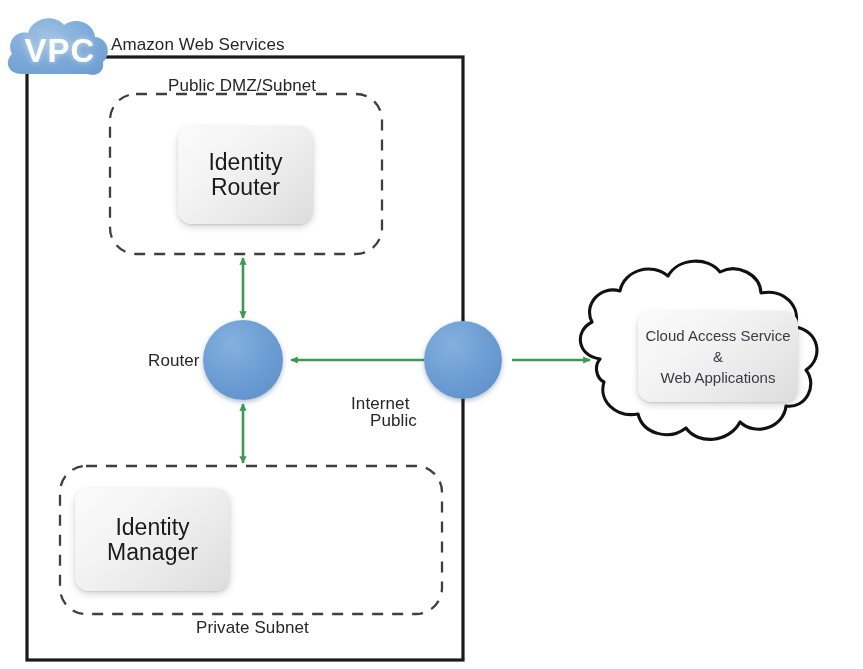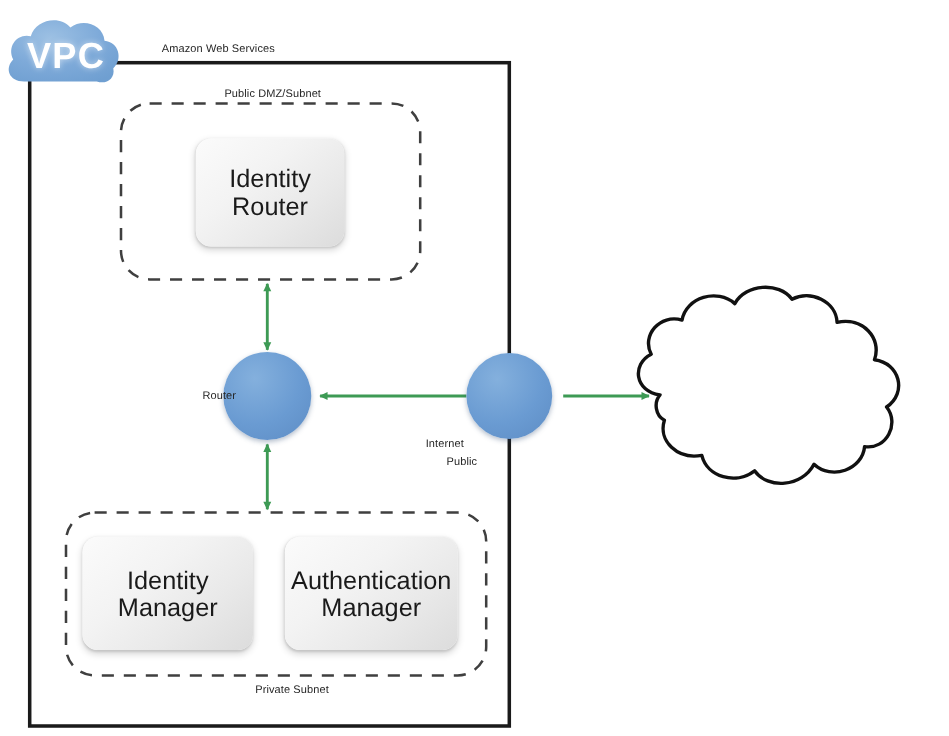--- a/index.html
+++ b/index.html
@@ -22,25 +22,24 @@
     left: 0;
     top: 0;
     width: 863px;
     height: 669px;
   }
 
   
   .lbl {
     position: absolute;
     color: #262626;
-    font-size: 10px;
+    font-size: 17px;
     line-height: 17px;
     white-space: nowrap;
     letter-spacing: 0.1px;
-    margin-left: 36px;
   }
 
   
   .nodebox {
     position: absolute;
     border-radius: 14px;
     background: linear-gradient(140deg, #fbfbfb 0%, #f3f3f3 38%, #e9e9e9 68%, #dcdcdc 100%);
     box-shadow: 0 3px 7px rgba(0,0,0,0.17), 0 1px 2px rgba(0,0,0,0.10);
     display: flex;
     align-items: center;
@@ -177,30 +176,31 @@
     </div>
   </div>
 
   <div class="circ-icon" style="left:203px; top:320px; width:80px; height:80px;"></div>
   <div class="lbl" style="left:148px; top:352px;">Router</div>
 
   <div class="circ-icon" style="left:424px; top:321px; width:78px; height:78px;"></div>
   <div class="lbl" style="left:351px; top:395px;">Internet</div>
   <div class="lbl" style="left:370px; top:412px;">Public</div>
 
+  <div class="nodebox small-text" style="left:638px; top:311px; width:160px; height:91px;">
+    <div>
+      <div>Cloud Access Service</div>
+      <div>&amp;</div>
+      <div>Web Applications</div>
+    </div>
+  </div>
 
   <div class="nodebox" style="left:75px; top:488px; width:155px; height:103px;">
     <div>
       <div>Identity</div>
       <div>Manager</div>
     </div>
   </div>
 
-  <div class="nodebox" style="left:259px; top:488px; width:157px; height:103px;">
-    <div>
-      <div>Authentication</div>
-      <div>Manager</div>
-    </div>
-  </div>
 
   <div class="lbl" style="left:196px; top:619px;">Private Subnet</div>
 
 </div>
 
 </body></html>

